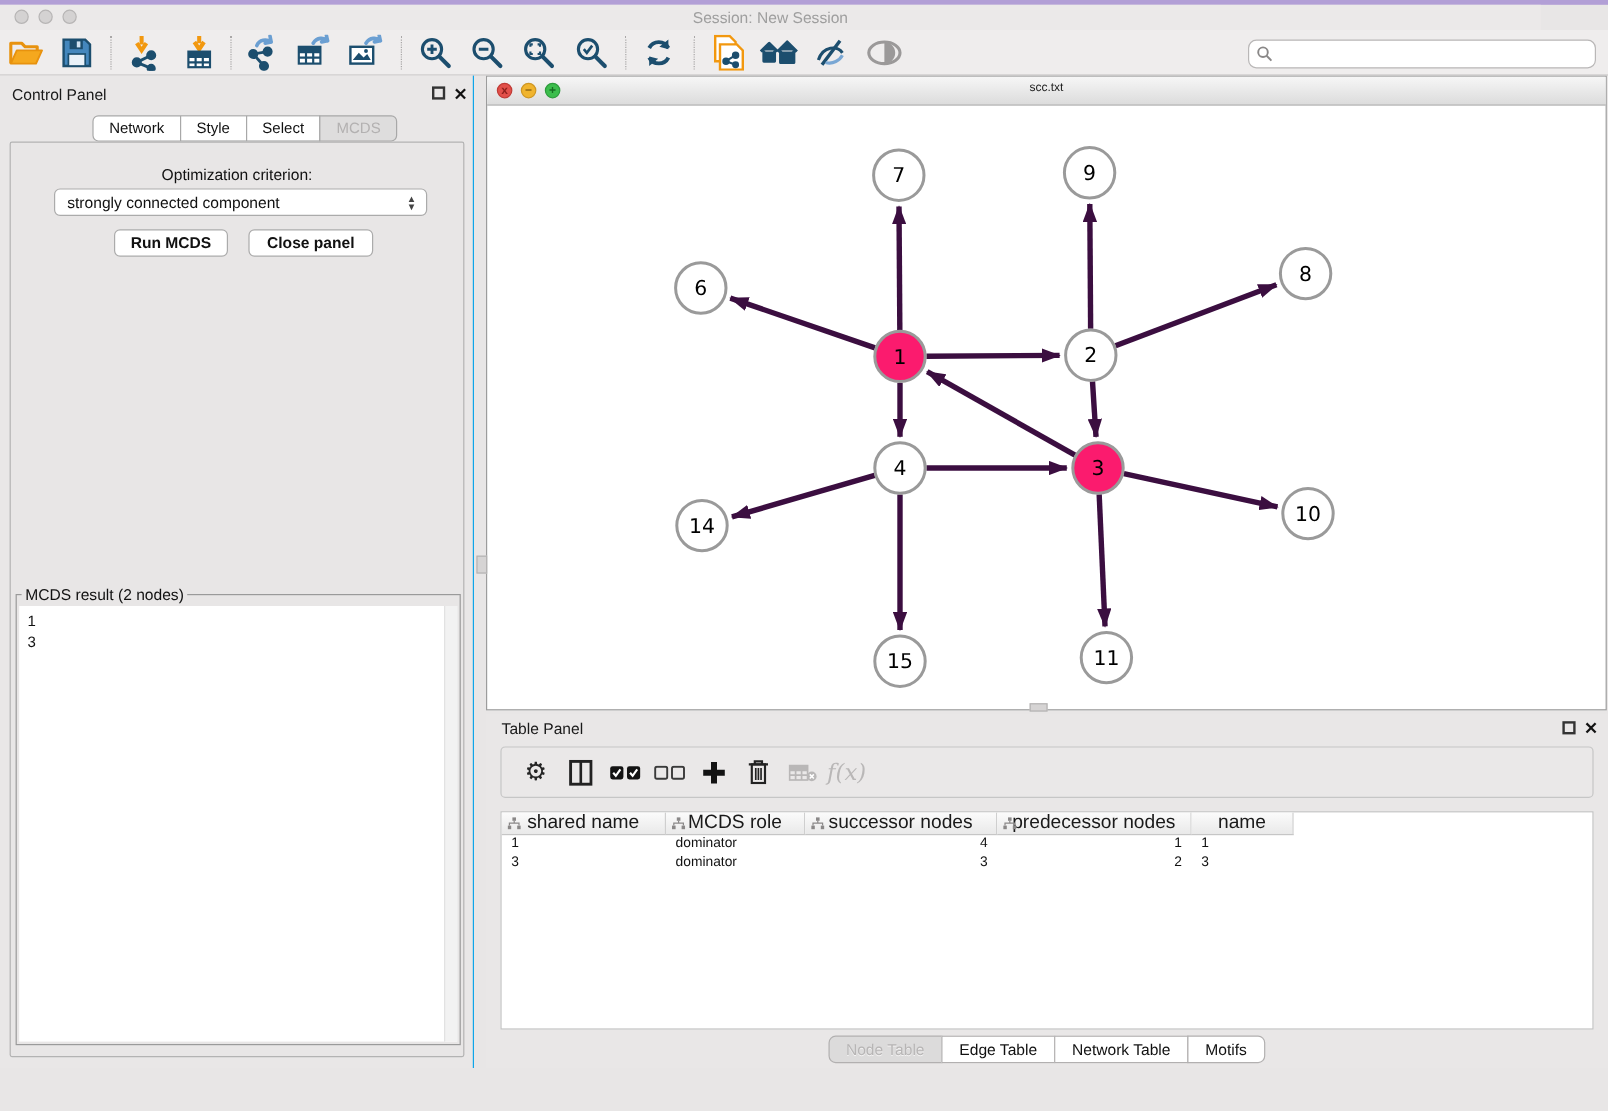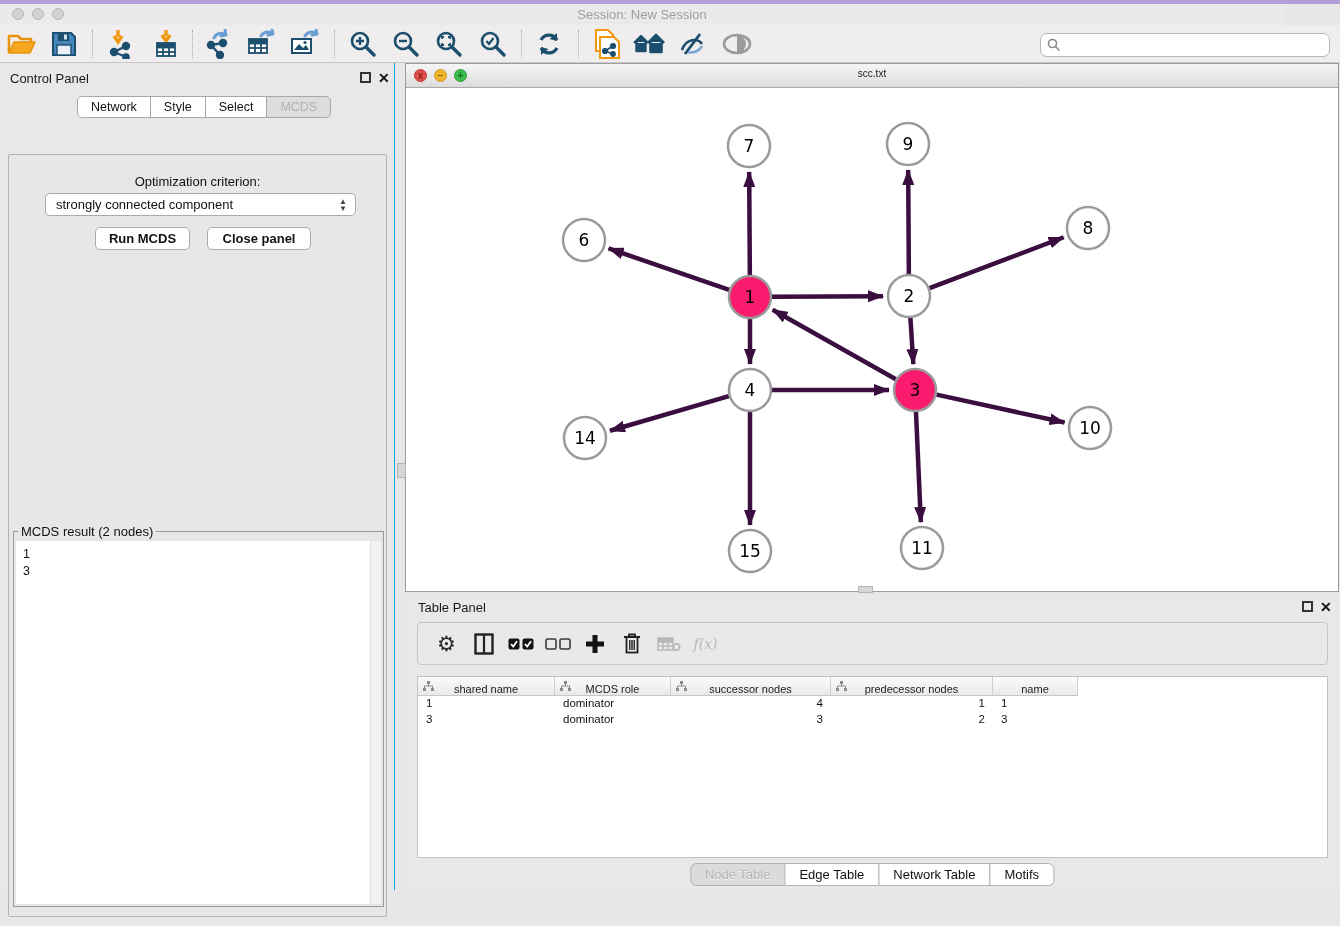--- a/index.html
+++ b/index.html
@@ -26,21 +26,21 @@
   .float-icon { position:absolute; width:11px; height:11px; border:2px solid #333; top:9px; }
   .close-icon { position:absolute; top:7px; font-size:14px; font-weight:bold; color:#111; cursor:default; }
   .cp-float{ left:360px; } .cp-close{ left:378px; }
 
   .cp-tabs { position:absolute; left:78px; top:33px; display:flex; }
   .cp-tab { padding:3px 13px; font-size:12.5px; background:#fff; border:1px solid #a8a8a8; margin-left:-1px; color:#111; }
   .cp-tab:first-child { border-radius:5px 0 0 5px; }
   .cp-tab:last-child { border-radius:0 5px 5px 0; }
   .cp-tab.active { background:#dedddd; color:#b3b1b1; }
 
-  .cp-box { position:absolute; left:8px; top:55px; width:379px; height:763px; background:#e8e6e6; border:1px solid #b3b3b3; border-radius:2px;margin-top:36px; }
+  .cp-box { position:absolute; left:8px; top:55px; width:379px; height:763px; background:#e8e6e6; border:1px solid #b3b3b3; border-radius:2px; }
   .opt-label { position:absolute; left:0; right:0; top:19px; text-align:center; font-size:13px; color:#111; }
   .criterion-select { position:absolute; left:36px; top:38px; width:311px; height:23px; background:#ffffff; border:1px solid #ababab; border-radius:5px; font-size:13px; color:#111; display:flex; align-items:center; padding-left:10px; }
   .stepper { position:absolute; right:7px; top:3px; width:10px; height:16px; display:flex; flex-direction:column; align-items:center; justify-content:center; font-size:8px; color:#444; line-height:7px; }
   .cp-btn { position:absolute; top:72px; height:23px; background:#fff; border:1px solid #ababab; border-radius:5px; font-size:13px; color:#111; display:flex; align-items:center; justify-content:center;font-weight:bold; }
   .btn-run { left:86px; width:95px; }
   .btn-close { left:198px; width:104px; }
 
   .result-fieldset { position:absolute; left:4px; top:376px; width:371px; height:376px; border:1px solid #9a9a9a; }
   .result-legend { position:absolute; left:4px; top:-8px; background:#e8e6e6; padding:0 3px; font-size:13px; color:#111; }
   .result-area { position:absolute; left:2px; top:9px; right:2px; bottom:2px; background:#fff; }
@@ -60,25 +60,25 @@
   .handle-v { position:absolute; left:397px; top:463px; width:9px; height:15px; background:#d6d4d4; border:1px solid #b5b3b3; }
   .handle-h { position:absolute; left:858px; top:586px; width:15px; height:7px; background:#d6d4d4; border:1px solid #b5b3b3; }
 
   
   .table-panel { position:absolute; left:405px; top:595px; width:935px; height:295px; background:#e9e7e7; }
   .tp-title { position:absolute; left:13px; top:5px; font-size:13px; color:#1a1a1a; }
   .tp-float{ left:897px; } .tp-close{ left:915px; }
   .tp-toolbar { position:absolute; left:12px; top:27px; width:911px; height:43px; background:#eae8e8; border:1px solid #c6c6c6; border-radius:4px; display:flex; align-items:center; padding-left:10px; }
   .tt-icon { width:37px; height:30px; display:flex; align-items:center; justify-content:center; }
   .gear-glyph { font-size:21px; color:#252525; }
-  .fx-glyph { font-family:"DejaVu Serif", serif; font-style:italic; font-size:14px; color:#b9b7b7; }
+  .fx-glyph { font-family:"DejaVu Serif", serif; font-style:italic; font-size:19px; color:#b9b7b7; }
 
   .node-table { position:absolute; left:12px; top:81px; width:911px; height:182px; background:#fff; border:1px solid #c2c2c2; overflow:hidden; }
   .nt-header { display:flex; height:19px; }
-  .nt-hcell { position:relative; background:linear-gradient(#fbfbfb,#e9e9e9); border-right:1px solid #cfcfcf; border-bottom:1px solid #c6c6c6; font-size:11px; color:#1a1a1a; display:flex; align-items:flex-end; justify-content:center; }
+  .nt-hcell { position:relative; background:linear-gradient(#fbfbfb,#e9e9e9); border-right:1px solid #cfcfcf; border-bottom:1px solid #c6c6c6; font-size:16px; color:#1a1a1a; display:flex; align-items:flex-end; justify-content:center; }
   .nt-hcell .tree { position:absolute; left:5px; top:4px; }
   .nt-row { display:flex; height:16px; }
   .nt-cell { font-size:11.5px; color:#111; padding:1px 8px 0 8px; white-space:nowrap; overflow:hidden; }
 
   .tp-tabs { position:absolute; left:50%; transform:translateX(-50%); top:268px; display:flex; }
   .tp-tab { padding:3px 14px; font-size:13px; background:#fff; border:1px solid #b2b0b0; margin-left:-1px; color:#111; white-space:nowrap; }
   .tp-tab:first-child { border-radius:6px 0 0 6px; }
   .tp-tab:last-child { border-radius:0 6px 6px 0; }
   .tp-tab.active { background:#dcdbdb; color:#b7b5b5; text-shadow:0 1px 0 #f4f3f3; }
 

